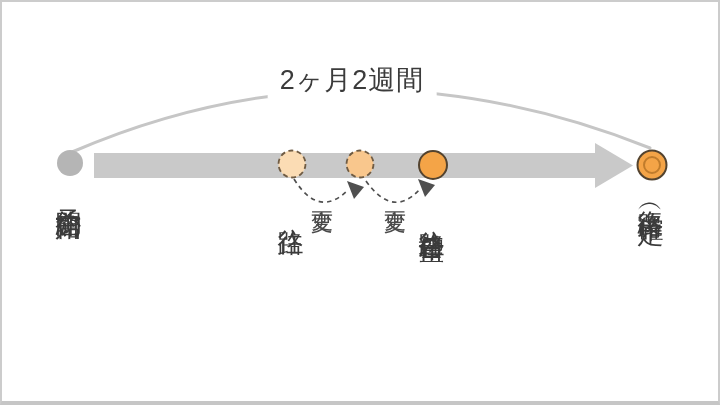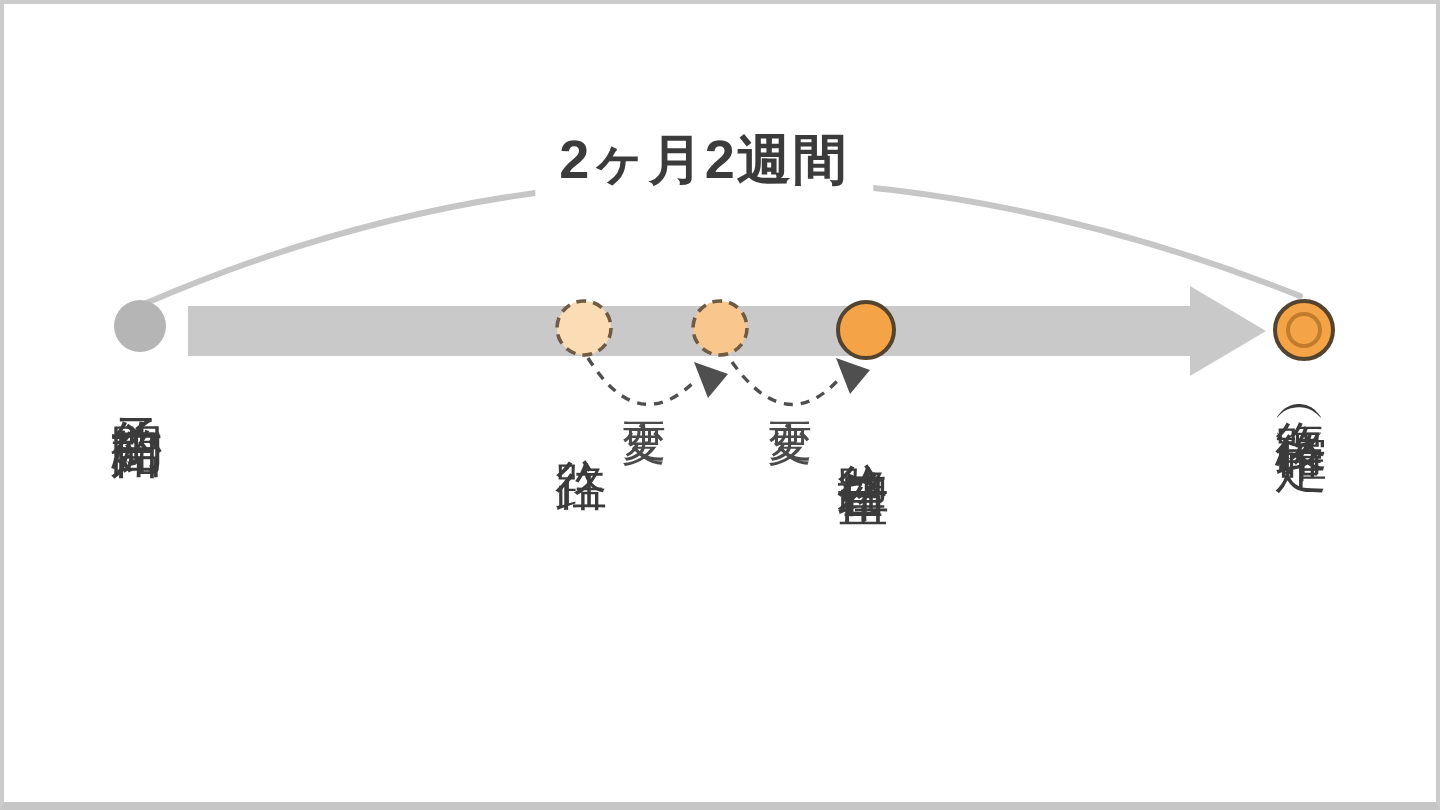--- a/index.html
+++ b/index.html
@@ -37,21 +37,20 @@
   #duration-label {
     position: absolute;
     left: 350px; top: 60px;
     transform: translateX(-50%);
     font-size: 27px;
     color: #3b3b3b;
     background: #ffffff;
     padding: 0 12px;
     white-space: nowrap;
     letter-spacing: 1px;
-    font-weight: bold;
   }
 </style>
 </head>
 <body>
 
 <div id="frame">
 
   <svg id="diagram-svg" viewBox="0 0 716 399">
 
     <path d="M 70 150 Q 352 28 648 146" fill="none" stroke-width="3" stroke-linecap="round" stroke="#c6c6c6"></path>

